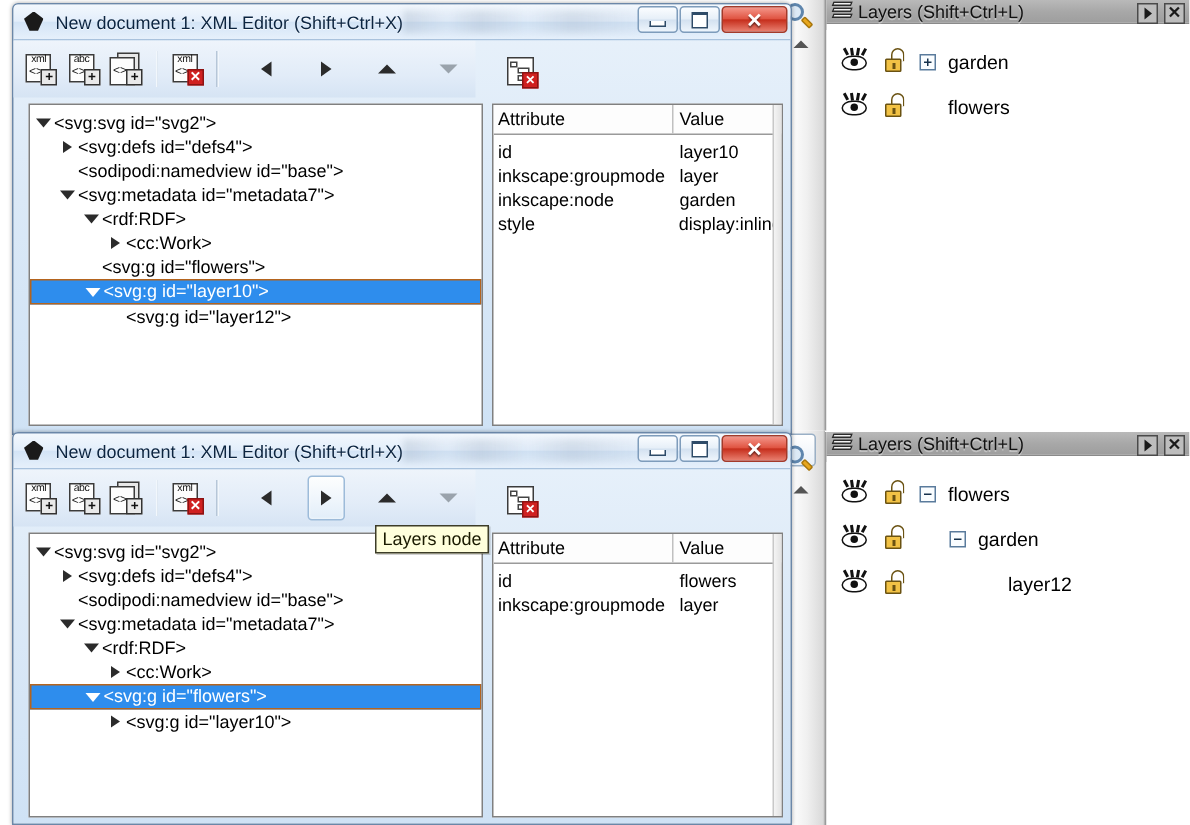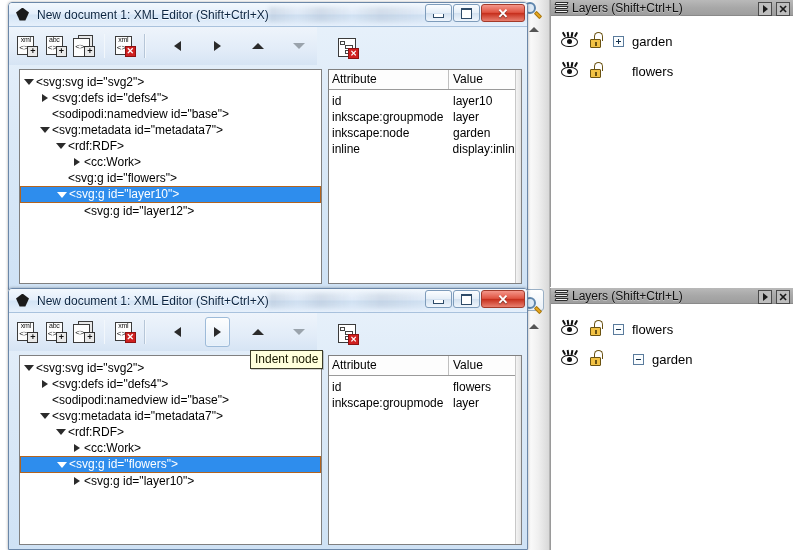--- a/index.html
+++ b/index.html
@@ -345,21 +345,21 @@
   
   .layers-panel {
     position: absolute;
     background: #fff;
     box-sizing: border-box;
     border-left: 1px solid #9a9a9a;
   }
   .layers-header {
     height: 16px;
     display: flex;
-    align-items: flex-end;
+    align-items: center;
     background: linear-gradient(to bottom,#b9b9b9 0%,#a8a8a8 50%,#9e9e9e 100%);
     padding-left: 4px;
     box-sizing: border-box;
     position: relative;
     border-bottom: 1px solid #8a8a8a;
   }
   .layers-icon { width: 15px; height: 13px; position: relative; margin-right: 2px; flex: none; }
   .layers-icon i {
     position: absolute; left: 0; width: 13px; height: 3px;
     border: 1px solid #2b2b2b; background: #f2f2f2; box-sizing: border-box;
@@ -635,21 +635,21 @@
         </div>
         <div class="attr-row">
           <div class="c1">inkscape:groupmode</div>
           <div class="c2">layer</div>
         </div>
         <div class="attr-row">
           <div class="c1">inkscape:node</div>
           <div class="c2">garden</div>
         </div>
         <div class="attr-row">
-          <div class="c1">inline</div>
+          <div class="c1">style</div>
           <div class="c2">display:inline</div>
         </div>
       </div>
     <div class="mini-scroll"></div>
   </div>
 </div>
 
 <div class="win" style="left:8px;top:288px;width:520px;height:262px;">
   <div class="titlebar">
     <div class="app-logo"></div>
@@ -790,21 +790,21 @@
         </div>
         <div class="attr-row">
           <div class="c1">inkscape:groupmode</div>
           <div class="c2">layer</div>
         </div>
       </div>
     <div class="mini-scroll"></div>
   </div>
 </div>
 
-<div class="tooltip" style="left:250px;top:350px;">Indent node</div>
+<div class="tooltip" style="left:250px;top:350px;">Layers node</div>
 
 <div class="layers-panel" style="left:550px;top:0;width:243px;height:287px;">
   <div class="layers-header">
     <span class="layers-icon">
         <i></i>
         <i></i>
         <i></i>
       </span>
     <span class="layers-title">Layers (Shift+Ctrl+L)</span>
     <span class="lh-btns">
@@ -903,14 +903,32 @@
         </span>
         <span class="lock">
           <span class="shackle"></span>
           <span class="body"></span>
           <span class="kh"></span>
         </span>
         <span style="display: inline-block; flex: 0 0 auto; width: 28px;"></span>
         <span class="expander"></span>
         <span class="layer-name">garden</span>
       </div>
+      <div class="layer-row" style="margin-top: 0px;">
+        <span class="eye">
+          <span class="lash l1"></span>
+          <span class="lash l2"></span>
+          <span class="lash l3"></span>
+          <span class="lash l4"></span>
+          <span class="ball"></span>
+          <span class="pupil"></span>
+        </span>
+        <span class="lock">
+          <span class="shackle"></span>
+          <span class="body"></span>
+          <span class="kh"></span>
+        </span>
+        <span style="display: inline-block; flex: 0 0 auto; width: 48px;"></span>
+        <span style="display: inline-block; flex: 0 0 auto; width: 11px;"></span>
+        <span class="layer-name">layer12</span>
+      </div>
     </div>
 </div>
 
 </body></html>

